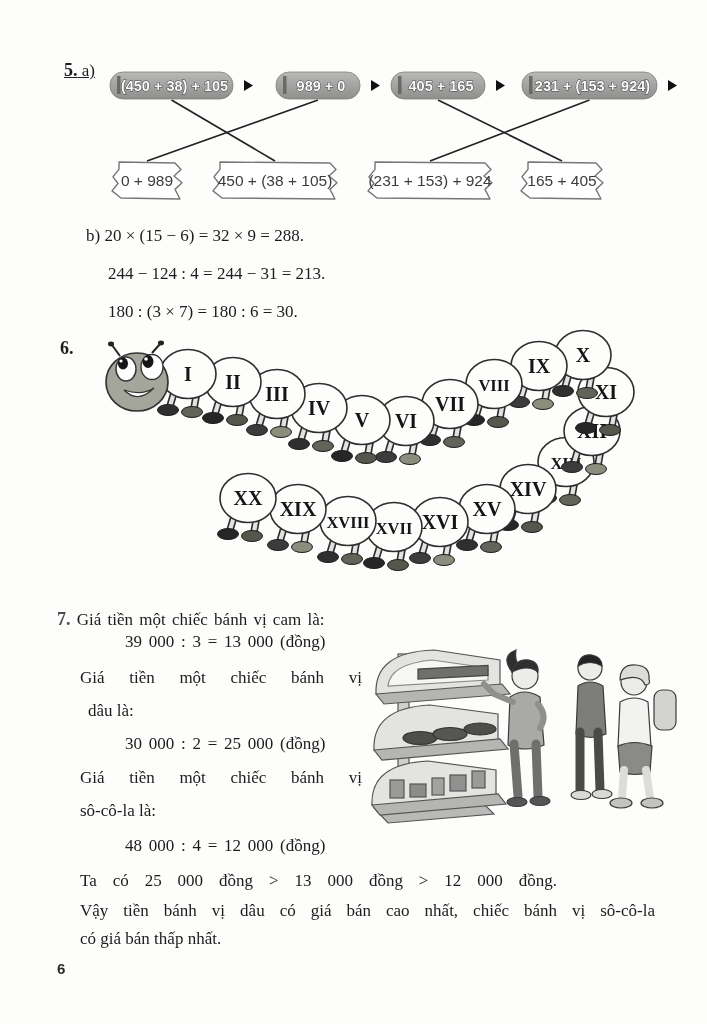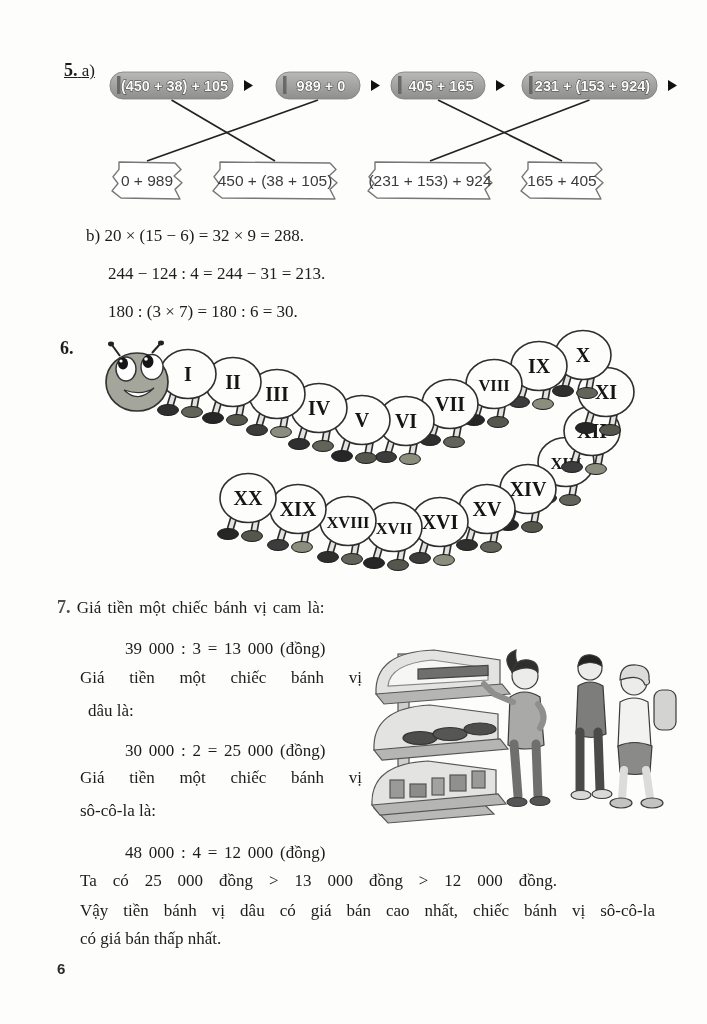--- a/index.html
+++ b/index.html
@@ -4,22 +4,22 @@
 <style>
   html,body{margin:0;padding:0;}
   body{
     width:707px;height:1024px;position:relative;overflow:hidden;
     background:#fdfdfc;color:#1c1c1c;
     font-family:"Liberation Serif", serif;
   }
   .t{position:absolute;font-size:17px;white-space:nowrap;}
   .exnum{font-weight:bold;font-size:18px;}
   .exnum7{font-weight:bold;font-size:18px;color:#4e4e52;}
-  .calc{word-spacing:2.5px;margin-top:7px;}
-  .wide{word-spacing:2px;}
+  .calc{word-spacing:2.5px;}
+  .wide{word-spacing:2px;margin-top:12px;}
   .just{white-space:normal;text-align:justify;text-align-last:justify;}
   .pagenum{font-family:"Liberation Sans",sans-serif;font-weight:bold;font-size:15px;color:#2b2b2b;}
   #draw-layer{position:absolute;left:0;top:0;width:707px;height:1024px;}
   #bakery{position:absolute;left:362px;top:642px;}
   .cap-text{font-family:"Liberation Sans",sans-serif;font-weight:bold;font-size:14.5px;
     fill:#fafafa;stroke:#3f3f3f;stroke-width:1px;paint-order:stroke;}
   .ticket-text{font-family:"Liberation Sans",sans-serif;font-size:15.5px;fill:#3c3c3c;}
   .roman{font-family:"Liberation Serif",serif;font-weight:bold;fill:#151515;}
 </style>
 </head>

